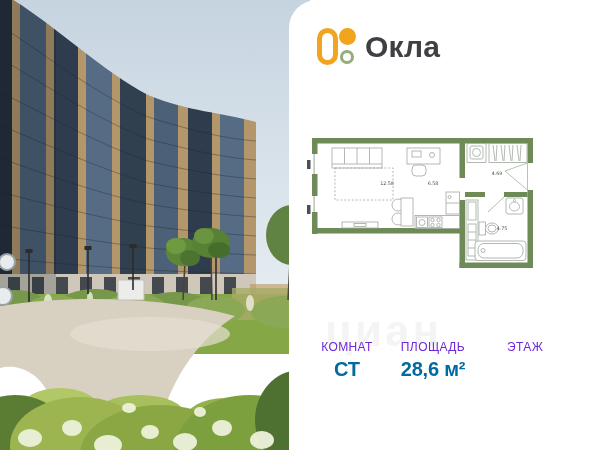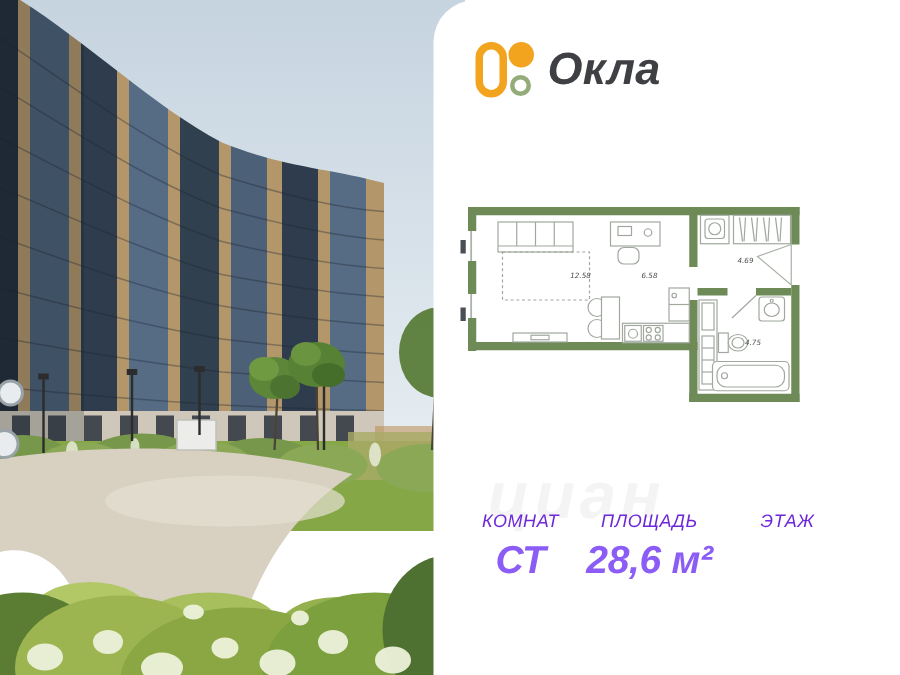--- a/index.html
+++ b/index.html
@@ -1,36 +1,36 @@
 <!DOCTYPE html>
 <html><head>
 <meta charset="utf-8">
 <style>
   html,body{margin:0;padding:0;background:#fff;}
   body{width:600px;height:450px;overflow:hidden;font-family:"Liberation Sans","DejaVu Sans",sans-serif;}
-  .card{position:relative;width:578px;height:450px;background:#fff;font-style:italic;}
+  .card{position:relative;width:578px;height:450px;background:#fff;}
   .photo{position:absolute;left:0;top:0;width:310px;height:450px;}
   .panel{position:absolute;left:289px;top:0;width:311px;height:450px;background:#ffffff;border-top-left-radius:28px;}
 
   
   .logo{position:absolute;left:0;top:0;width:311px;height:90px;}
   .logo-pill{position:absolute;left:28px;top:28px;width:21px;height:37px;border:5px solid #F2A41E;border-radius:14px;box-sizing:border-box;}
   .logo-dot{position:absolute;left:50px;top:28px;width:17px;height:17px;background:#F2A41E;border-radius:50%;}
   .logo-ring{position:absolute;left:51px;top:50px;width:14px;height:14px;border:3.5px solid #94AC7A;border-radius:50%;box-sizing:border-box;}
   .logo-text{position:absolute;left:76px;top:27px;font-size:30px;font-weight:600;color:#3F4043;line-height:40px;letter-spacing:.2px;}
 
   .plan{position:absolute;left:17px;top:138px;width:228px;height:132px;}
   .plan svg{display:block;}
   .plan text{font-family:"DejaVu Sans",sans-serif;fill:#4d4d4d;}
 
   
   .stats{position:absolute;left:0;top:340px;width:311px;height:70px;}
   .stat{position:absolute;text-align:center;}
   .stat .lbl{font-size:12px;font-weight:500;color:#6d28d9;letter-spacing:.4px;}
-  .stat .val{margin-top:4px;font-size:26px;font-weight:600;color:#8b5cf6;letter-spacing:-.2px;}
+  .stat .val{margin-top:4px;font-size:20px;font-weight:600;color:#0369a1;letter-spacing:-.2px;}
   .stat1{left:8px;width:100px;}
   .stat2{left:84px;width:120px;}
   .stat3{left:196px;width:80px;}
 
   .watermark{position:absolute;left:36px;top:306px;font-size:44px;font-weight:600;color:#3a3a3a;opacity:.05;letter-spacing:3px;pointer-events:none;}
 </style>
 </head>
 <body>
 
 <div class="card">

